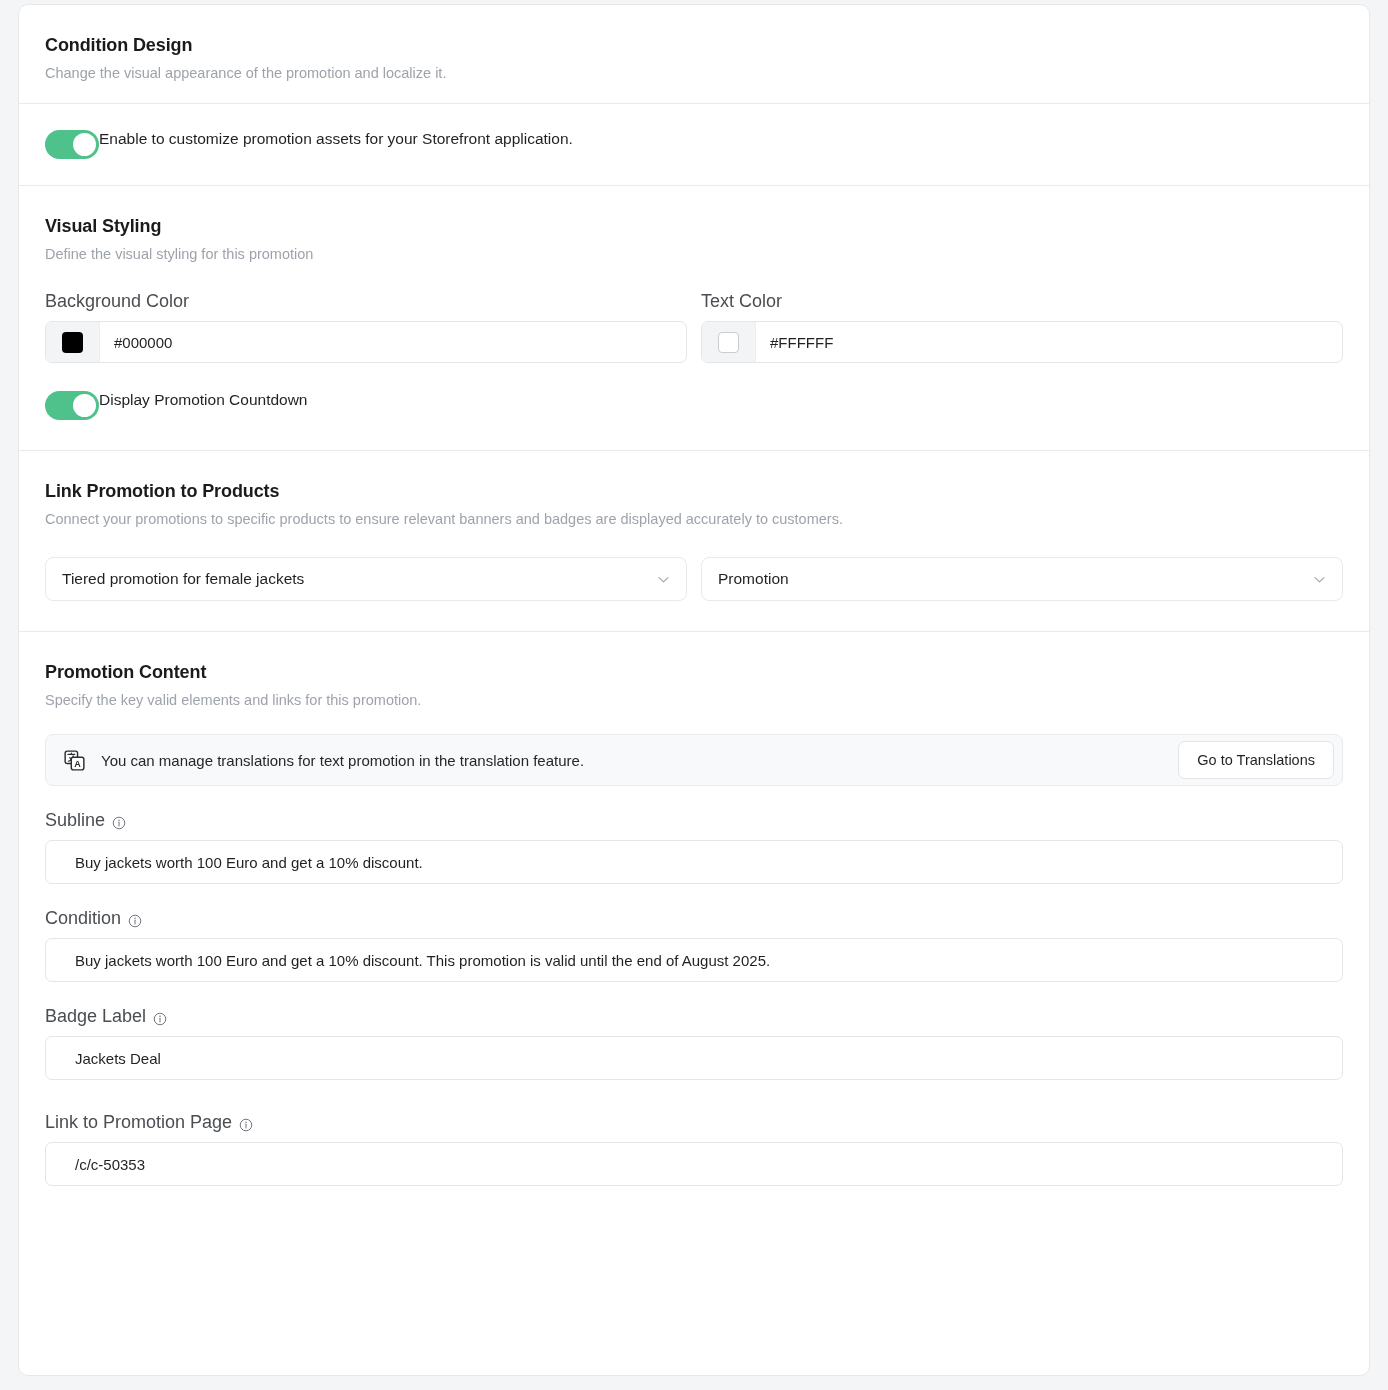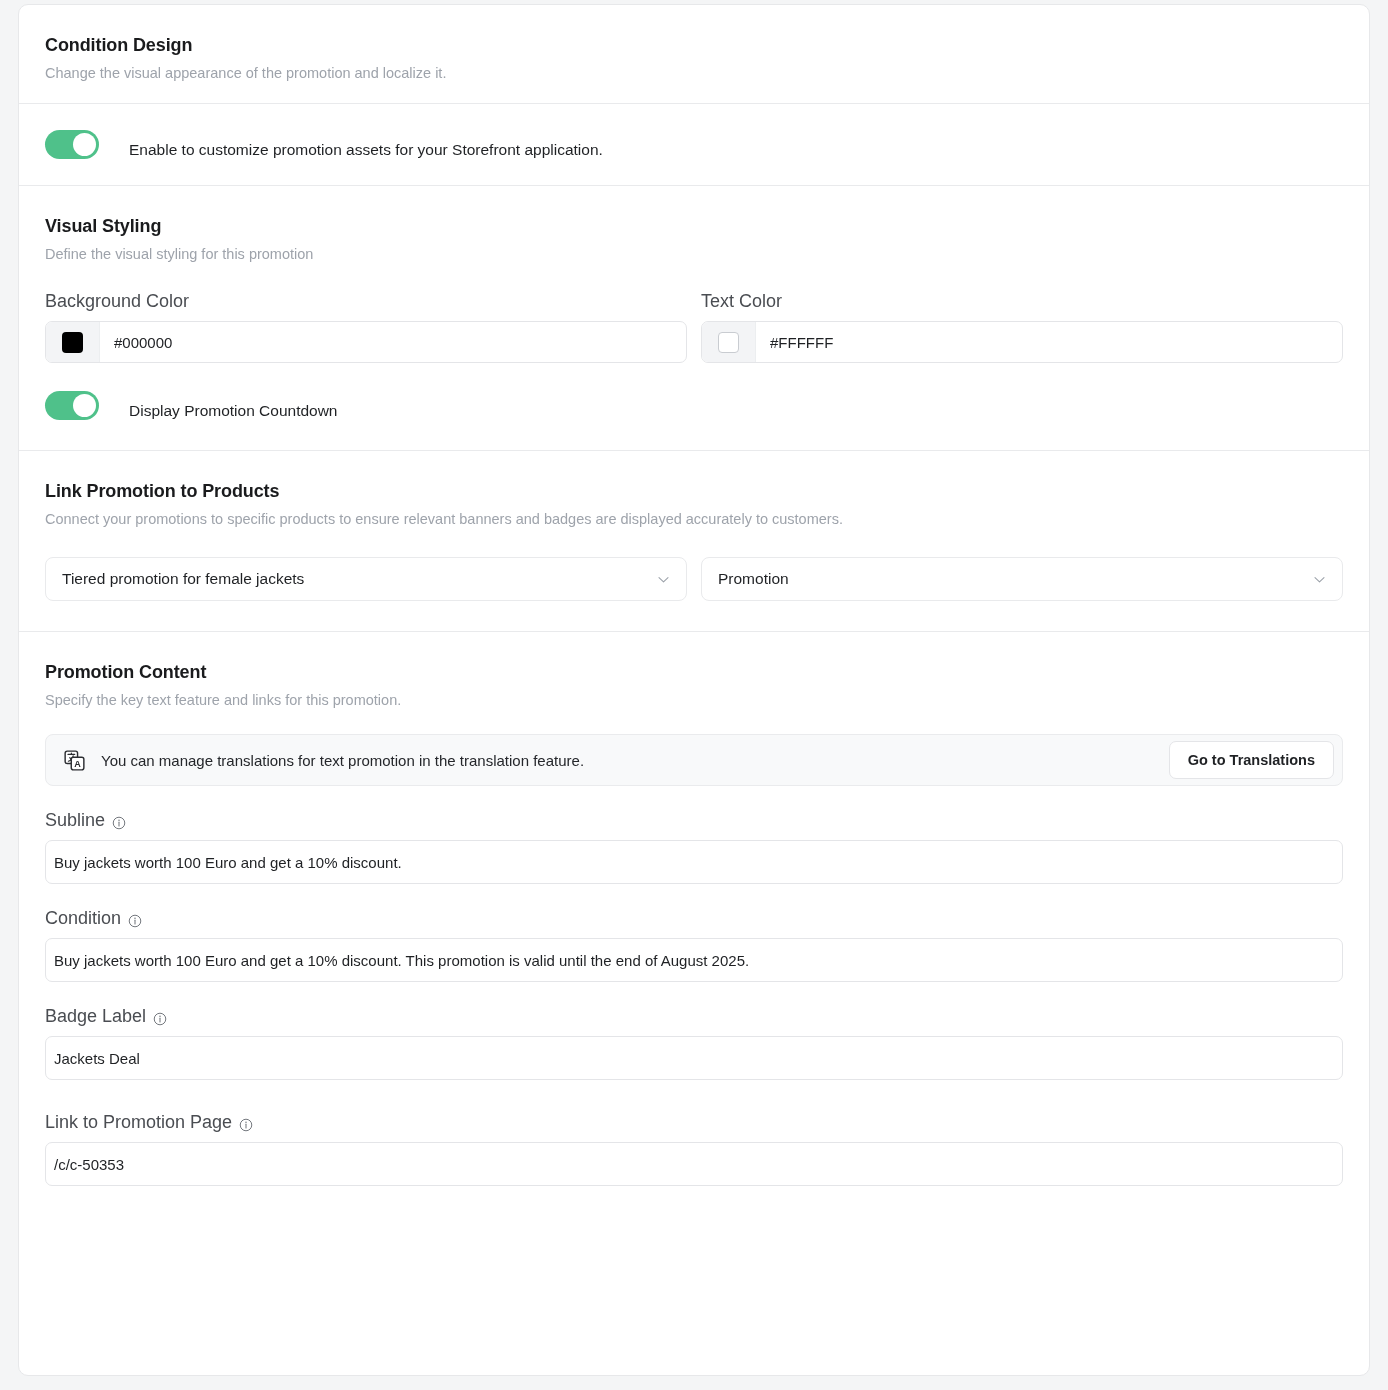--- a/index.html
+++ b/index.html
@@ -36,21 +36,21 @@
     font-size: 14.5px;
     color: #9ea3ab;
     font-weight: normal;
   }
 
   
   .block-head { padding: 30px 26px 22px 26px; }
   .block-head .sec-sub { margin-top: 9px; }
 
   
-  .toggle-row { display: flex; align-items: flex-end; gap: 30px; }
+  .toggle-row { display: flex; align-items: flex-start; gap: 0; }
   .switch {
     width: 54px; height: 29px;
     border-radius: 15px;
     background: #4fc18a;
     position: relative;
     flex: 0 0 auto;
     cursor: pointer;
   }
   .switch .knob {
     position: absolute;
@@ -77,21 +77,21 @@
   }
   .input {
     height: 42px;
     border: 1px solid #e4e5e8;
     border-radius: 7px;
     background: #ffffff;
     display: flex;
     align-items: center;
     font-size: 15px;
     color: #1f2124;
-    padding: 0 8px;
+    padding: 0 29px;
     width: 100%;
   }
   .input.tall { height: 44px; }
 
   .color-input {
     display: flex;
     align-items: stretch;
     border: 1px solid #e4e5e8;
     border-radius: 7px;
     overflow: hidden;
@@ -154,21 +154,21 @@
   }
   .banner-left { display: flex; align-items: center; gap: 16px; }
   .banner-text { font-size: 15px; color: #25272b; }
   .btn {
     background: #ffffff;
     border: 1px solid #e4e5e8;
     border-radius: 7px;
     height: 38px;
     padding: 0 18px;
     font-size: 14.5px;
-    font-weight: bold;
+    font-weight: normal;
     color: #1f2124;
     display: flex;
     align-items: center;
     cursor: pointer;
     font-family: "Liberation Sans", sans-serif;
   }
 </style>
 </head>
 <body>
 
@@ -248,21 +248,21 @@
             </svg>
         </span>
       </div>
     </div>
   </div>
 
   <div class="divider"></div>
 
   <div class="section" style="padding-top:30px; padding-bottom:30px;">
     <div class="sec-title">Promotion Content</div>
-    <div class="sec-sub" style="margin-top:9px;">Specify the key text feature and links for this promotion.</div>
+    <div class="sec-sub" style="margin-top:9px;">Specify the key valid elements and links for this promotion.</div>
 
     <div class="banner" style="margin-top:26px;">
       <div class="banner-left">
         <span style="display:flex;">
           <svg width="21" height="21" viewBox="0 0 22 22">
             <rect x="1.2" y="1.2" width="13" height="13" rx="2.2" fill="#fff" stroke="#2b2d31" stroke-width="1.5"></rect>
             <path d="M4.2 4.6 H11.2 M7.7 4.6 V3.2 M9.6 6.2 C9.1 9.2 7.1 11.1 4.6 11.8" fill="none" stroke="#2b2d31" stroke-width="1.25" stroke-linecap="round"></path>
             <path d="M6.1 8.0 C7.0 10.4 9.2 11.6 11.2 11.9" fill="none" stroke="#2b2d31" stroke-width="1.25" stroke-linecap="round"></path>
             <rect x="7.6" y="7.6" width="13.2" height="13.2" rx="2.2" fill="#fff" stroke="#2b2d31" stroke-width="1.5"></rect>
             <text x="14.2" y="18.1" font-family="'Liberation Sans', sans-serif" font-size="9.5" font-weight="bold" fill="#2b2d31" text-anchor="middle">A</text>

